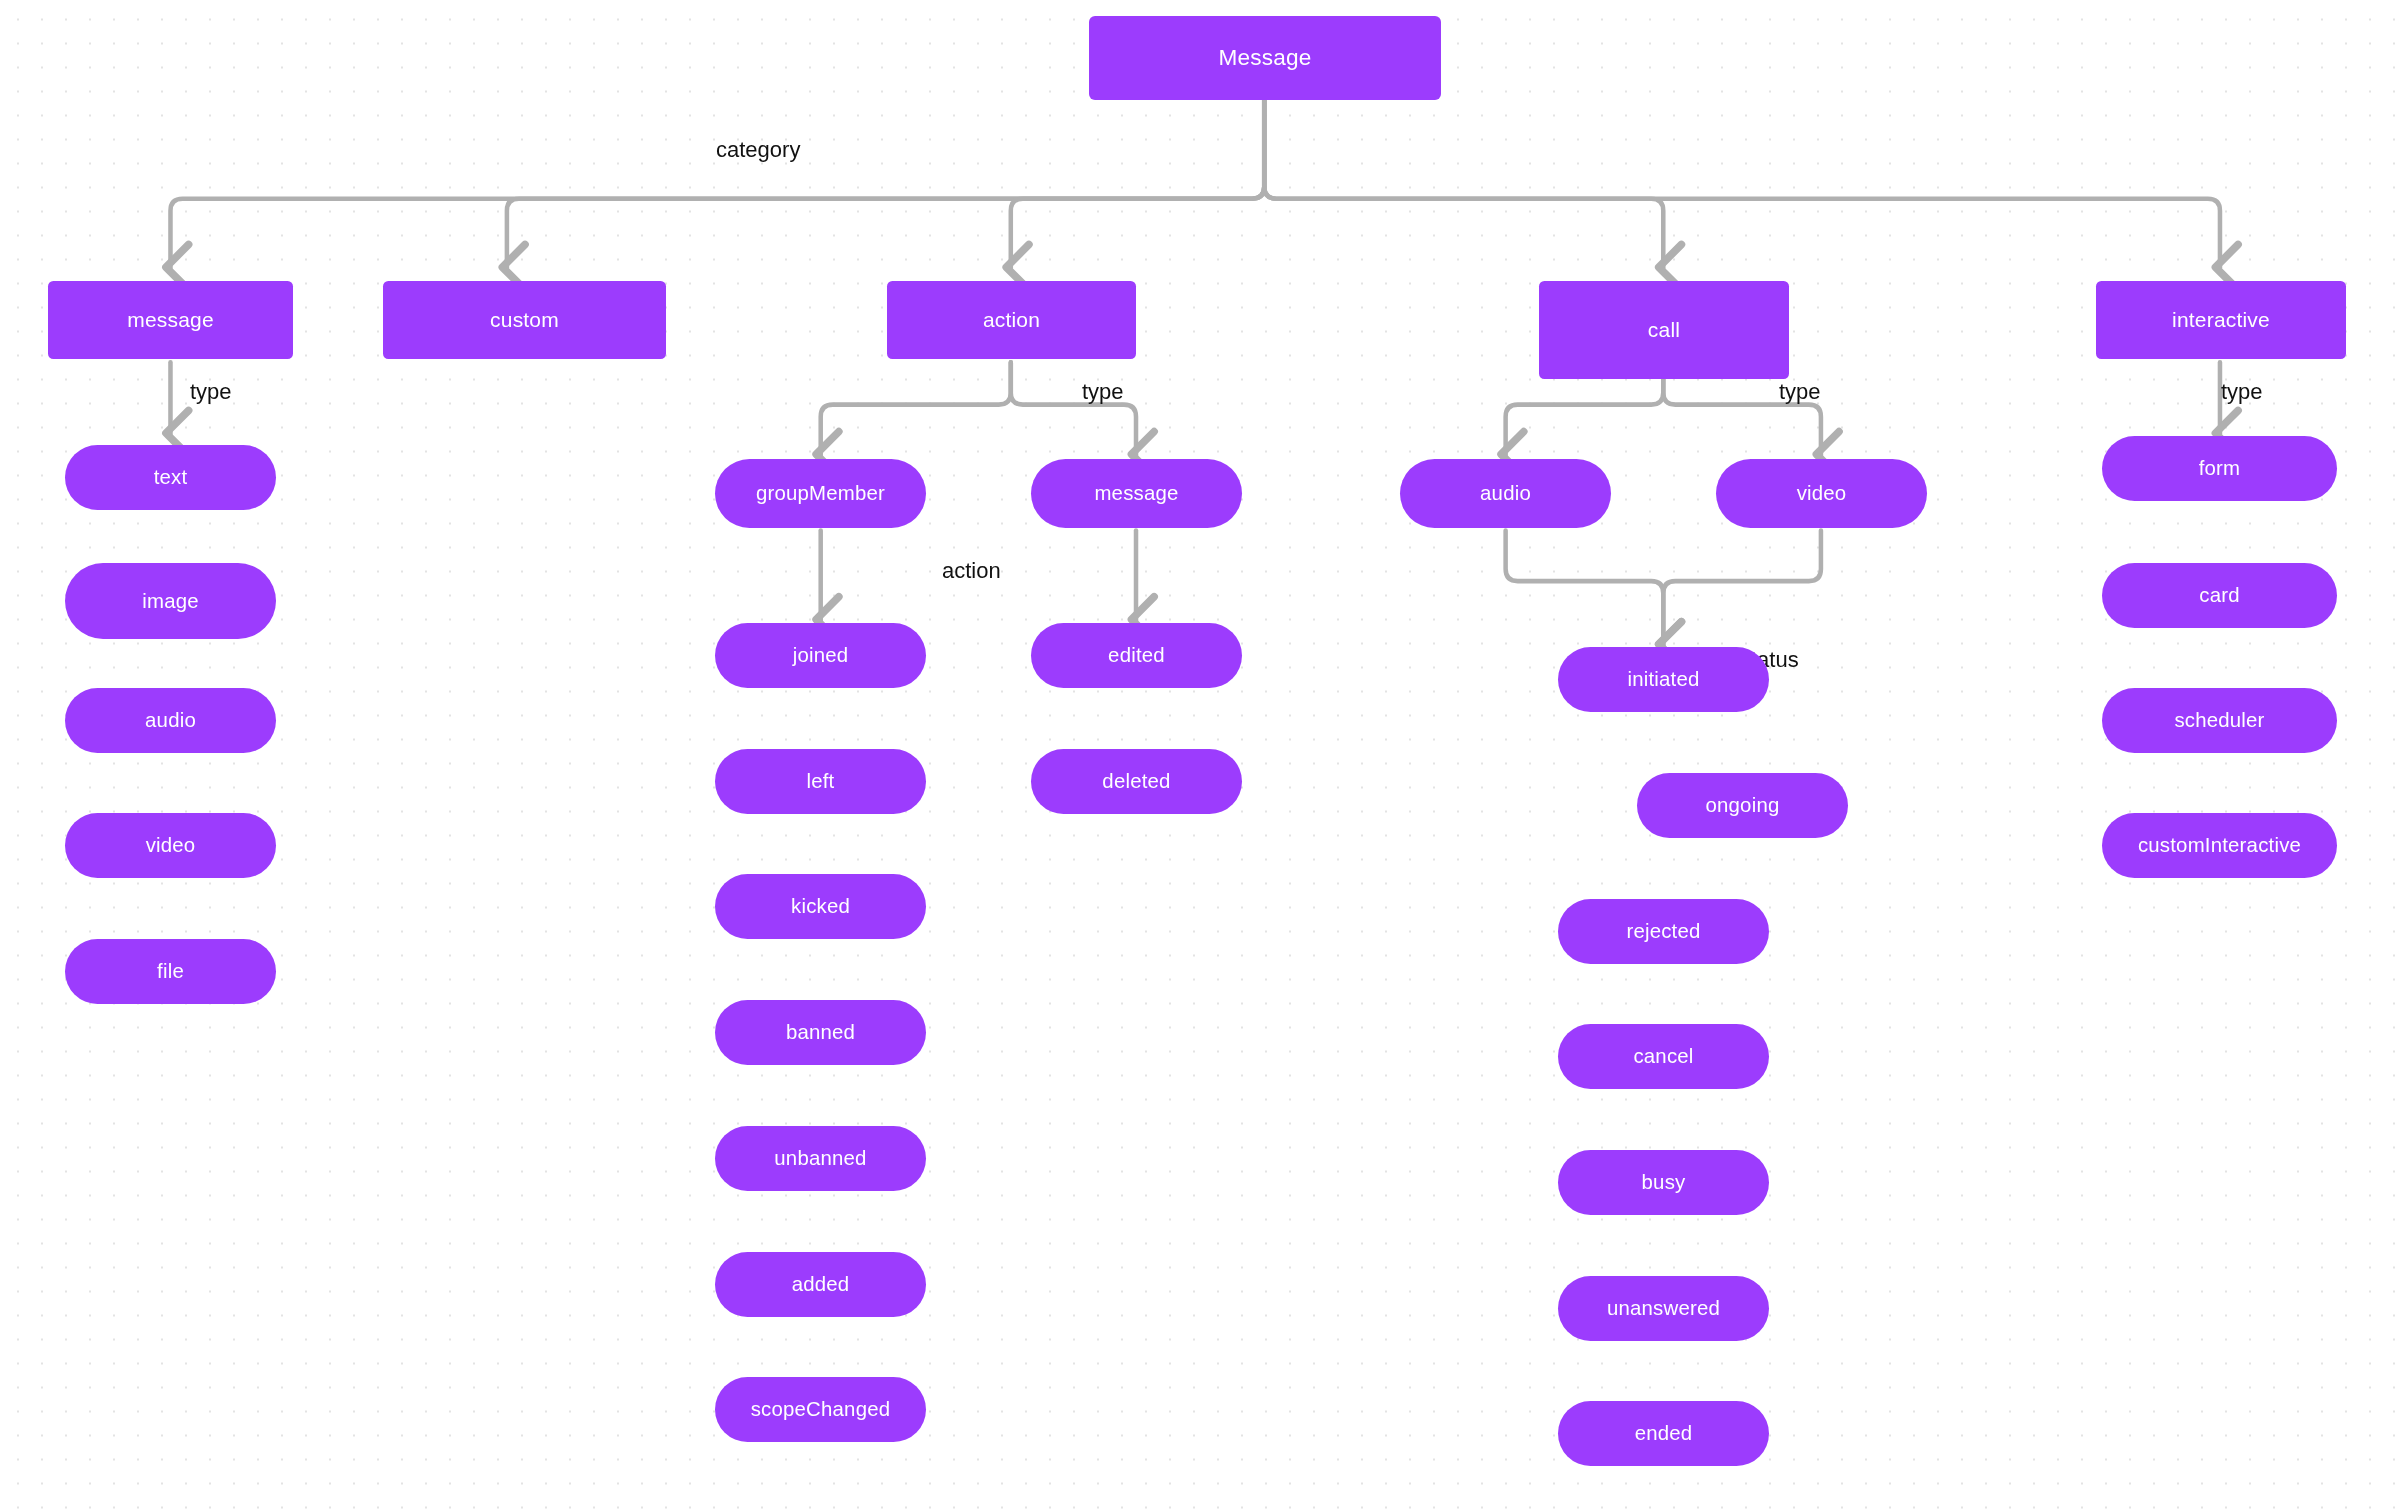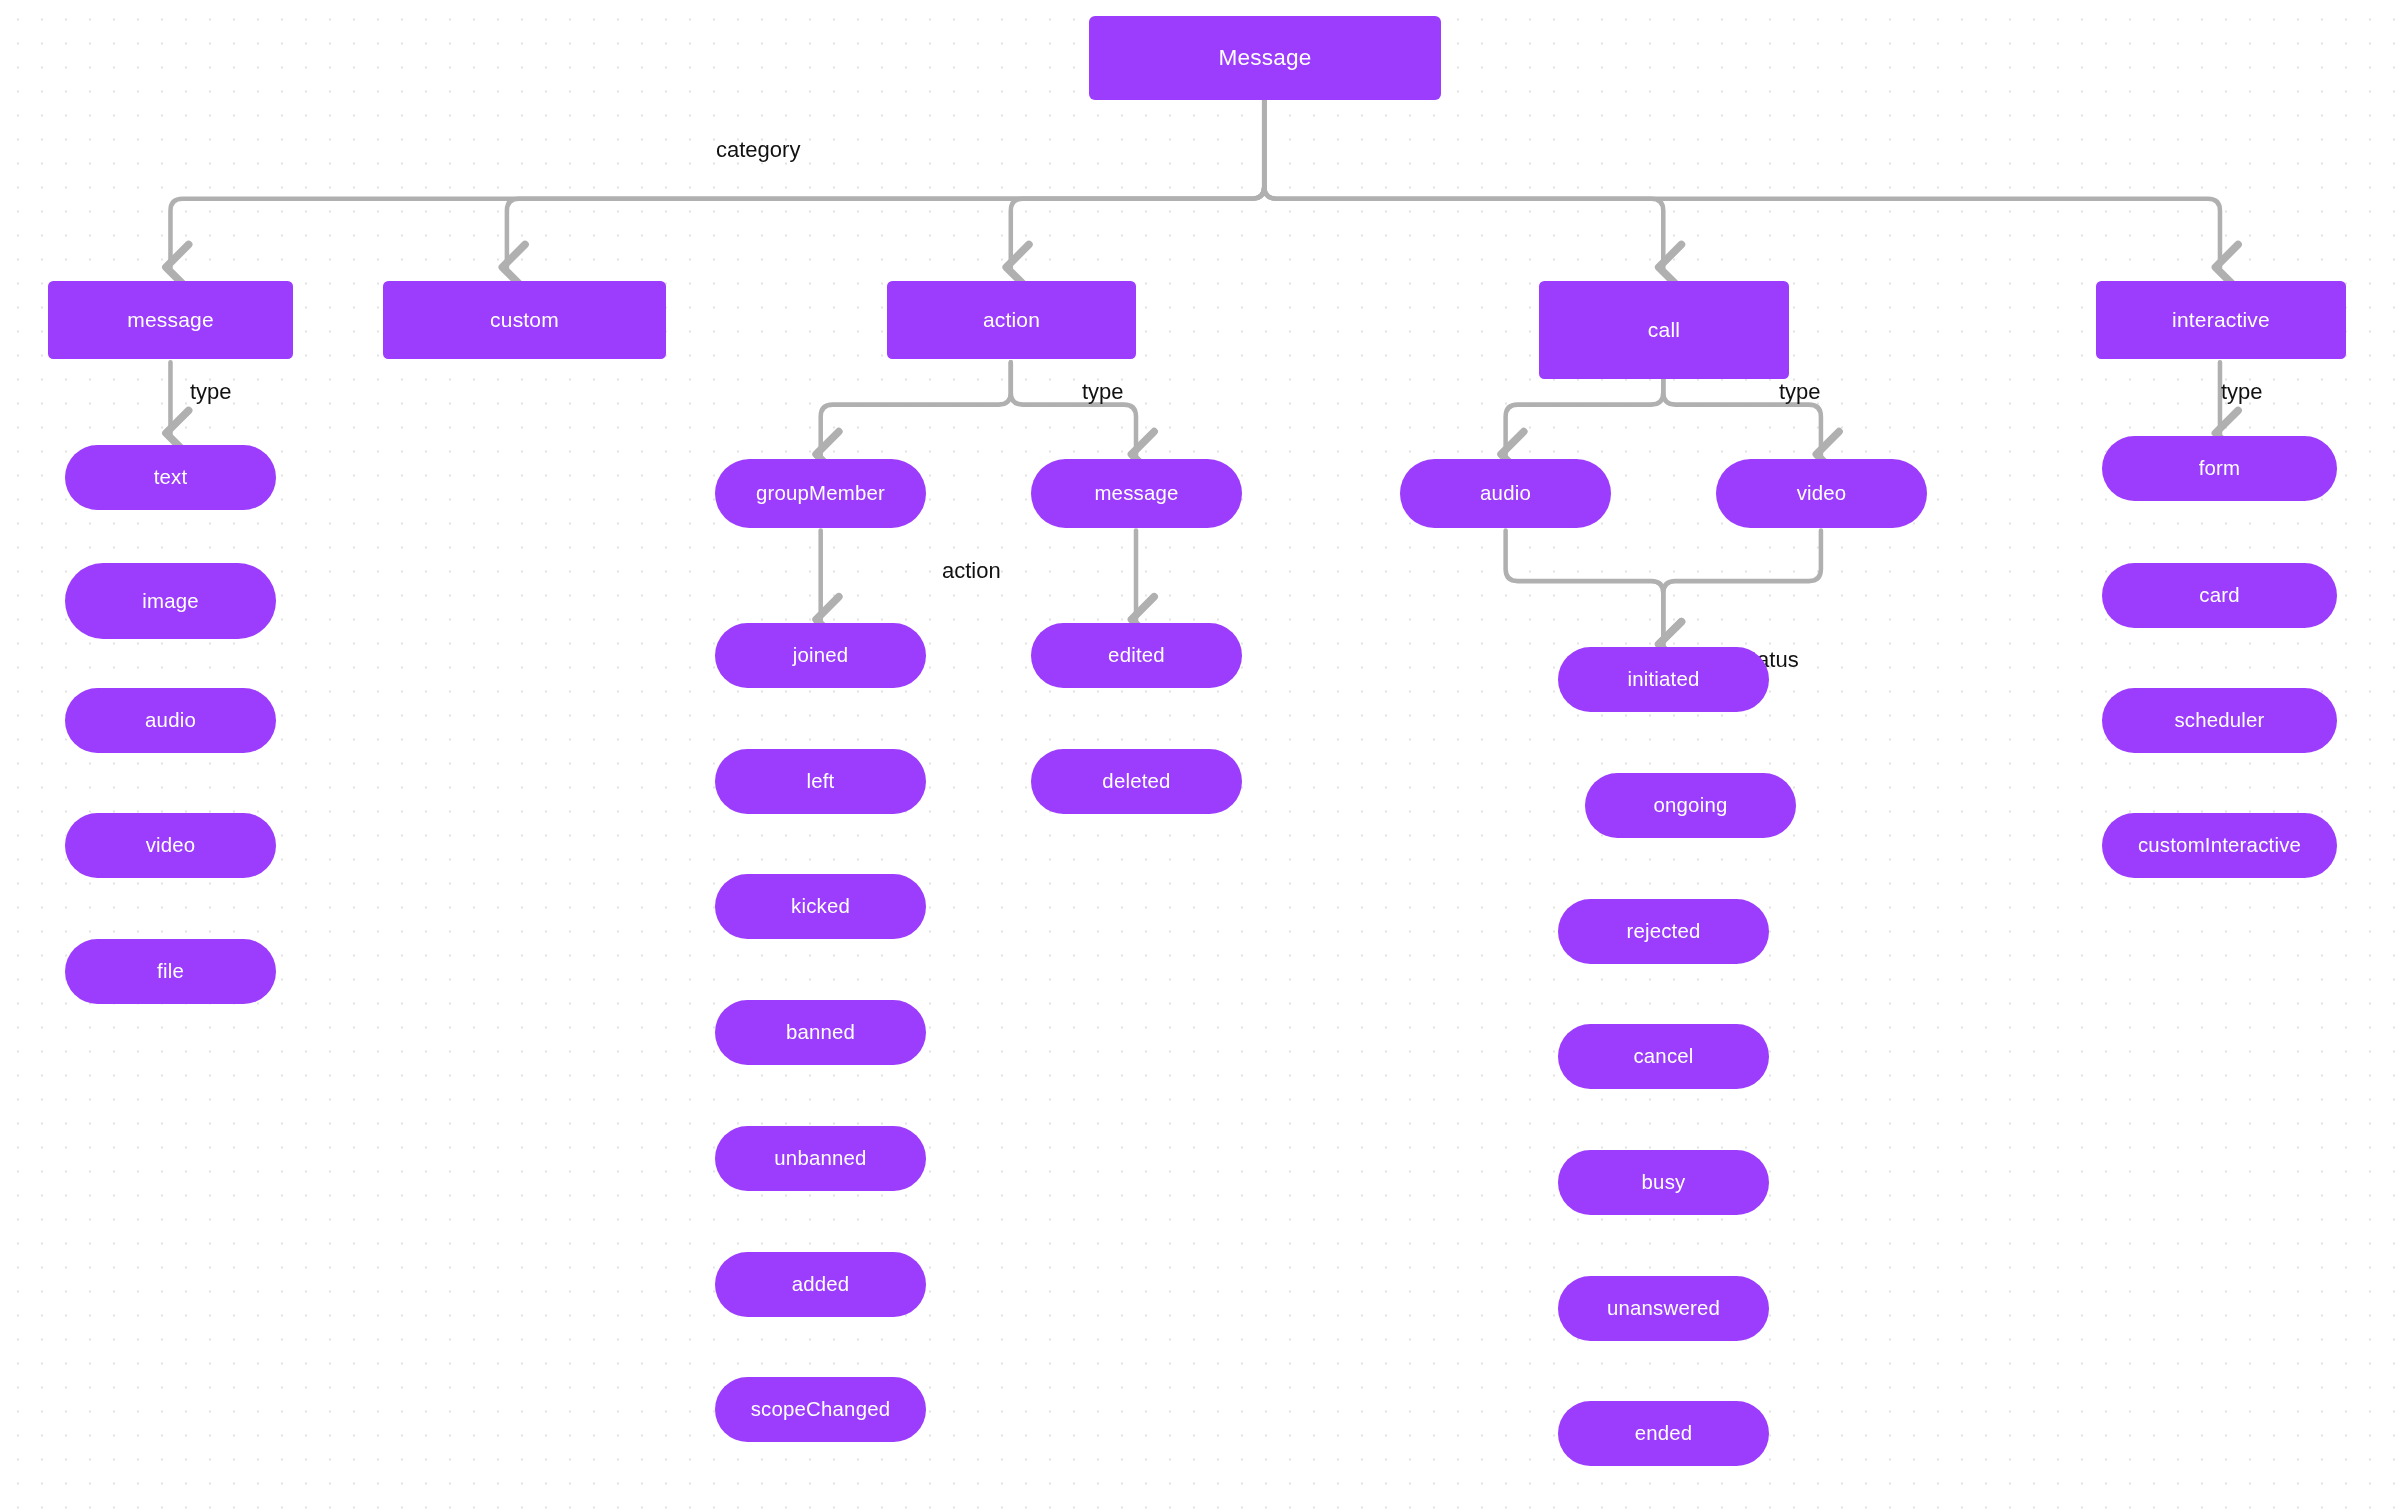--- a/index.html
+++ b/index.html
@@ -168,21 +168,21 @@
   <div class="node pill" style="left:1400px;top:459px;width:211px;height:69px;">
     <span>audio</span>
   </div>
   <div class="node pill" style="left:1716px;top:459px;width:211px;height:69px;">
     <span>video</span>
   </div>
 
   <div class="node pill" style="left:1558px;top:647px;width:211px;height:65px;">
     <span>initiated</span>
   </div>
-  <div class="node pill" style="left:1585px;top:773px;width:211px;height:65px;">
+  <div class="node pill" style="left:1637px;top:773px;width:211px;height:65px;">
     <span>ongoing</span>
   </div>
   <div class="node pill" style="left:1558px;top:899px;width:211px;height:65px;">
     <span>rejected</span>
   </div>
   <div class="node pill" style="left:1558px;top:1024px;width:211px;height:65px;">
     <span>cancel</span>
   </div>
   <div class="node pill" style="left:1558px;top:1150px;width:211px;height:65px;">
     <span>busy</span>

